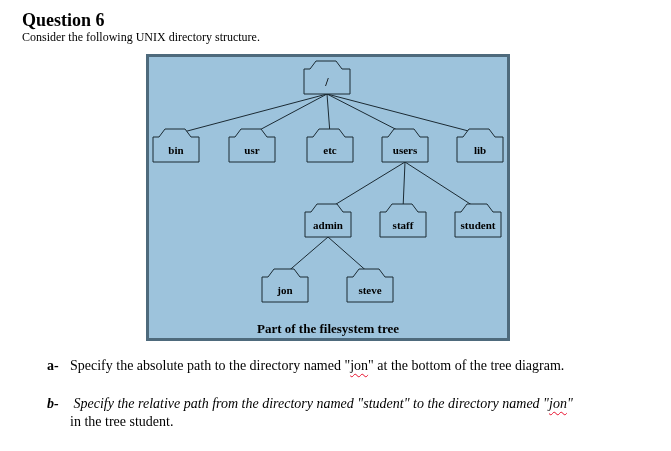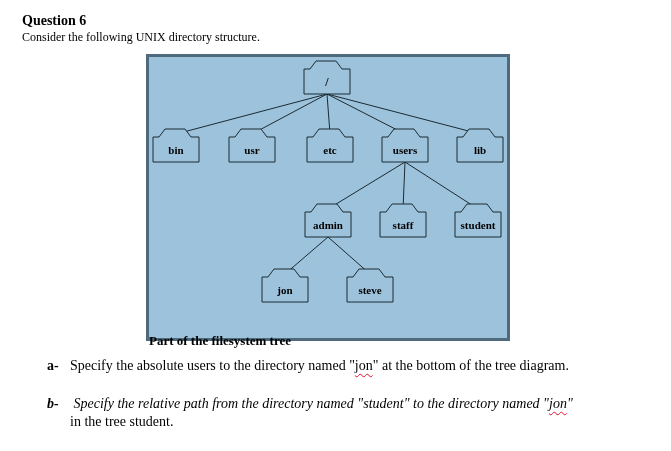--- a/index.html
+++ b/index.html
@@ -1,35 +1,35 @@
 <!DOCTYPE html>
 <html><head>
 <meta charset="utf-8">
 <style>
   html,body{margin:0;padding:0;}
   body{
     width:671px;height:451px;position:relative;background:#ffffff;overflow:hidden;
     font-family:"Liberation Serif", serif;color:#000;
   }
   .abs{position:absolute;}
-  .title{left:22px;top:12px;font-size:14px;font-weight:bold;line-height:17px;}
+  .title{left:22px;top:12px;font-size:18px;font-weight:bold;line-height:17px;}
   .intro{left:22px;top:29px;font-size:12px;line-height:17px;}
   .diagram{
     left:146px;top:54px;width:358px;height:281px;
     border:3px solid; 
   }
   .diagram svg{position:absolute;left:0;top:0;}
   .flabel{
     font-family:"Liberation Serif", serif;
     font-weight:bold;font-size:11px;fill:#000;
   }
   .rootlabel{font-size:12px;}
   .caption{
-    position:absolute;left:0;right:0;top:264px;
-    font-weight:bold;font-size:13px;margin-top:12px;
+    position:absolute;left:0;right:0;top:264px;text-align:center;
+    font-weight:bold;font-size:13px;
   }
   .q{left:47px;font-size:14px;white-space:nowrap;line-height:17px;}
   .qa{top:357px;}
   .qb{top:395px;font-style:italic;}
   .qb2{left:70px;top:413px;font-size:14px;white-space:nowrap;line-height:17px;}
   .marker{font-weight:bold;display:inline-block;width:23px;}
   .sp{
     text-decoration-line:underline;
     text-decoration-style:wavy;
     text-decoration-color:#e8112d;
@@ -97,19 +97,19 @@
       </g>
       <g>
         <polygon points="198,220 204,220 210,212 230,212 236,220 244,220 244,245 198,245" fill="#9dc3dc" stroke="#1b2a33" stroke-width="1"></polygon>
         <text x="221" y="237" text-anchor="middle" class="flabel">steve</text>
       </g>
     </svg>
   <div class="caption">Part of the filesystem tree</div>
 </div>
 
 <div class="abs q qa">
-  <span class="marker">a-</span><span>Specify the absolute users to the directory named "</span><span class="sp">jon</span><span>" at the bottom of the tree diagram.</span>
+  <span class="marker">a-</span><span>Specify the absolute path to the directory named "</span><span class="sp">jon</span><span>" at the bottom of the tree diagram.</span>
 </div>
 
 <div class="abs q qb">
   <span class="marker">b-</span><span>&nbsp;Specify the relative path from the directory named "student" to the directory named "</span><span class="sp">jon</span><span>"</span>
 </div>
 <div class="abs qb2">in the tree student.</div>
 
 </body></html>

